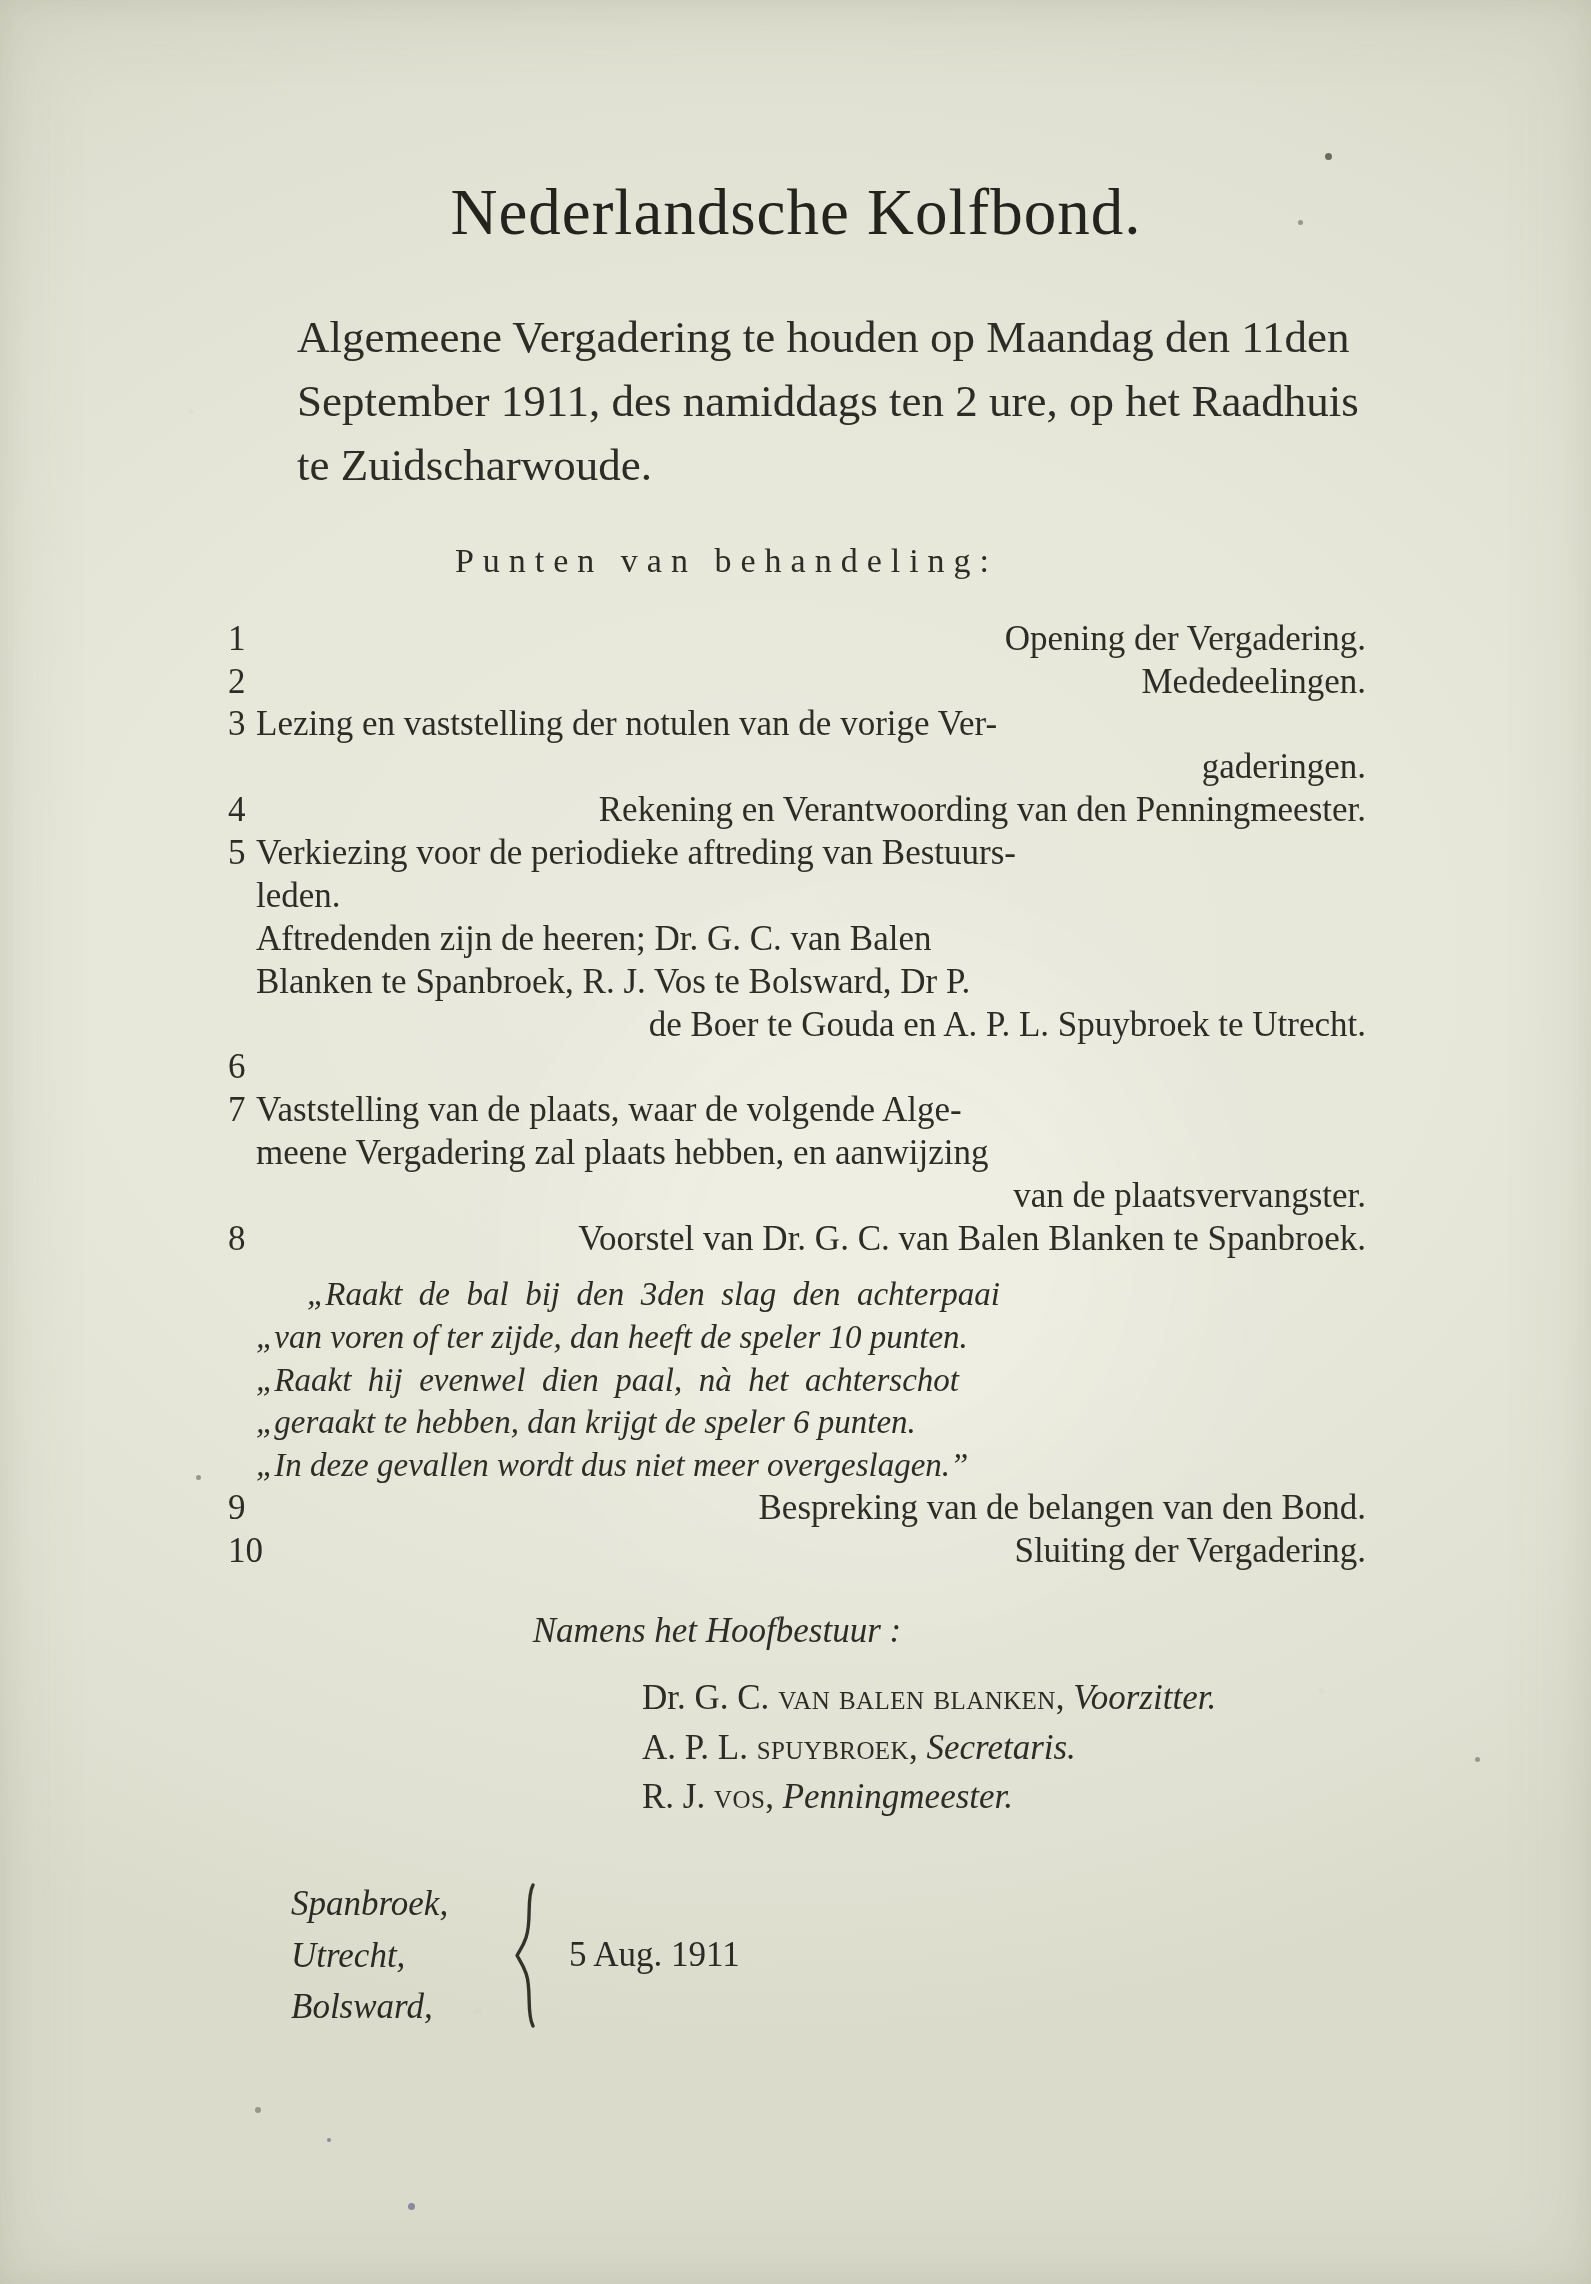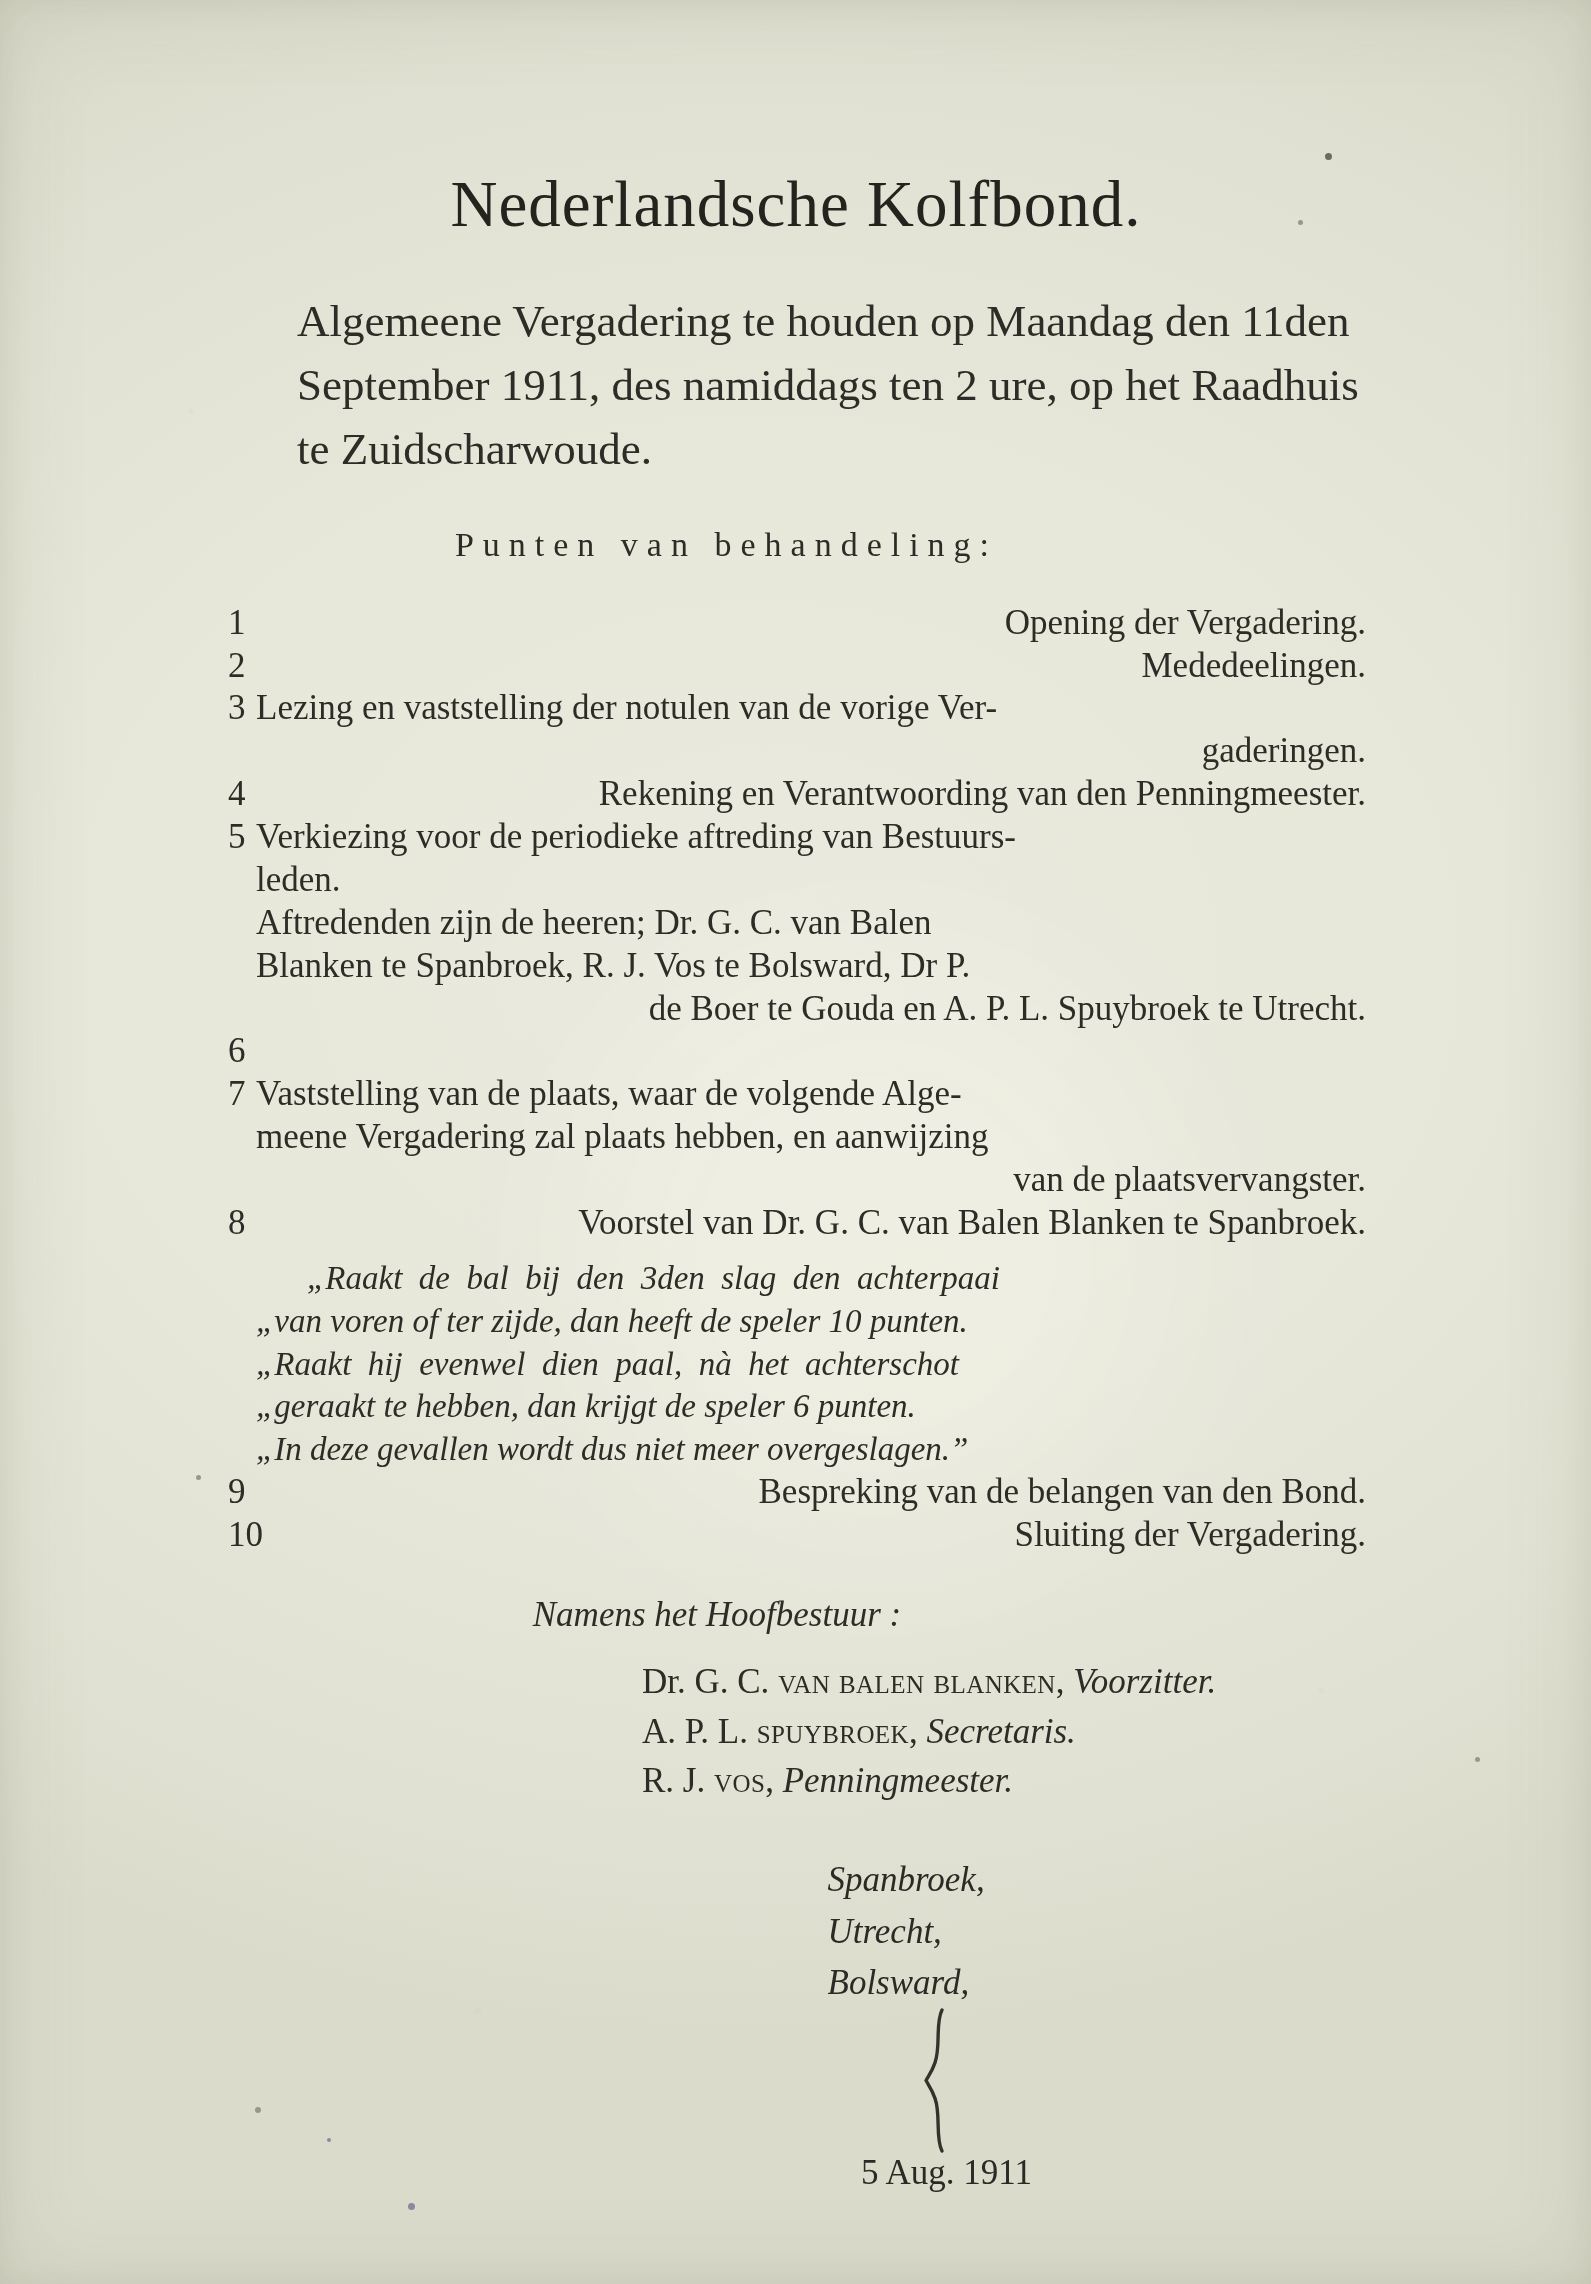--- a/index.html
+++ b/index.html
@@ -53,21 +53,21 @@
     position: absolute;
     left: 0; top: 0;
     width: 1592px;
   }
 
   .title {
     text-align: center;
     font-size: 65px;
     letter-spacing: 1px;
     font-weight: 400;
-    margin: 4px;
+    margin: 12px;
     padding-top: 163px;
     color: #24241f;
     font-family: "Liberation Serif", "DejaVu Serif", serif;
   }
 
   .intro {
     margin: 0;
     padding: 44px 226px 0 297px;
     font-size: 45px;
     line-height: 1.42;
@@ -148,25 +148,24 @@
   }
   .sc {
     font-variant: small-caps;
     text-transform: lowercase;
     letter-spacing: 0.4px;
   }
   .role { font-style: italic; }
 
   .datebox {
     position: relative;
-    margin: 4px;
+    margin: 12px;
     padding: 44px 0 0 279px;
     display: flex;
     align-items: center;
-    flex-direction: column;
   }
   .cities {
     font-style: italic;
     font-size: 35px;
     line-height: 1.47;
     width: 216px;
   }
   .cities span { display: block; }
   .brace {
     width: 34px;

